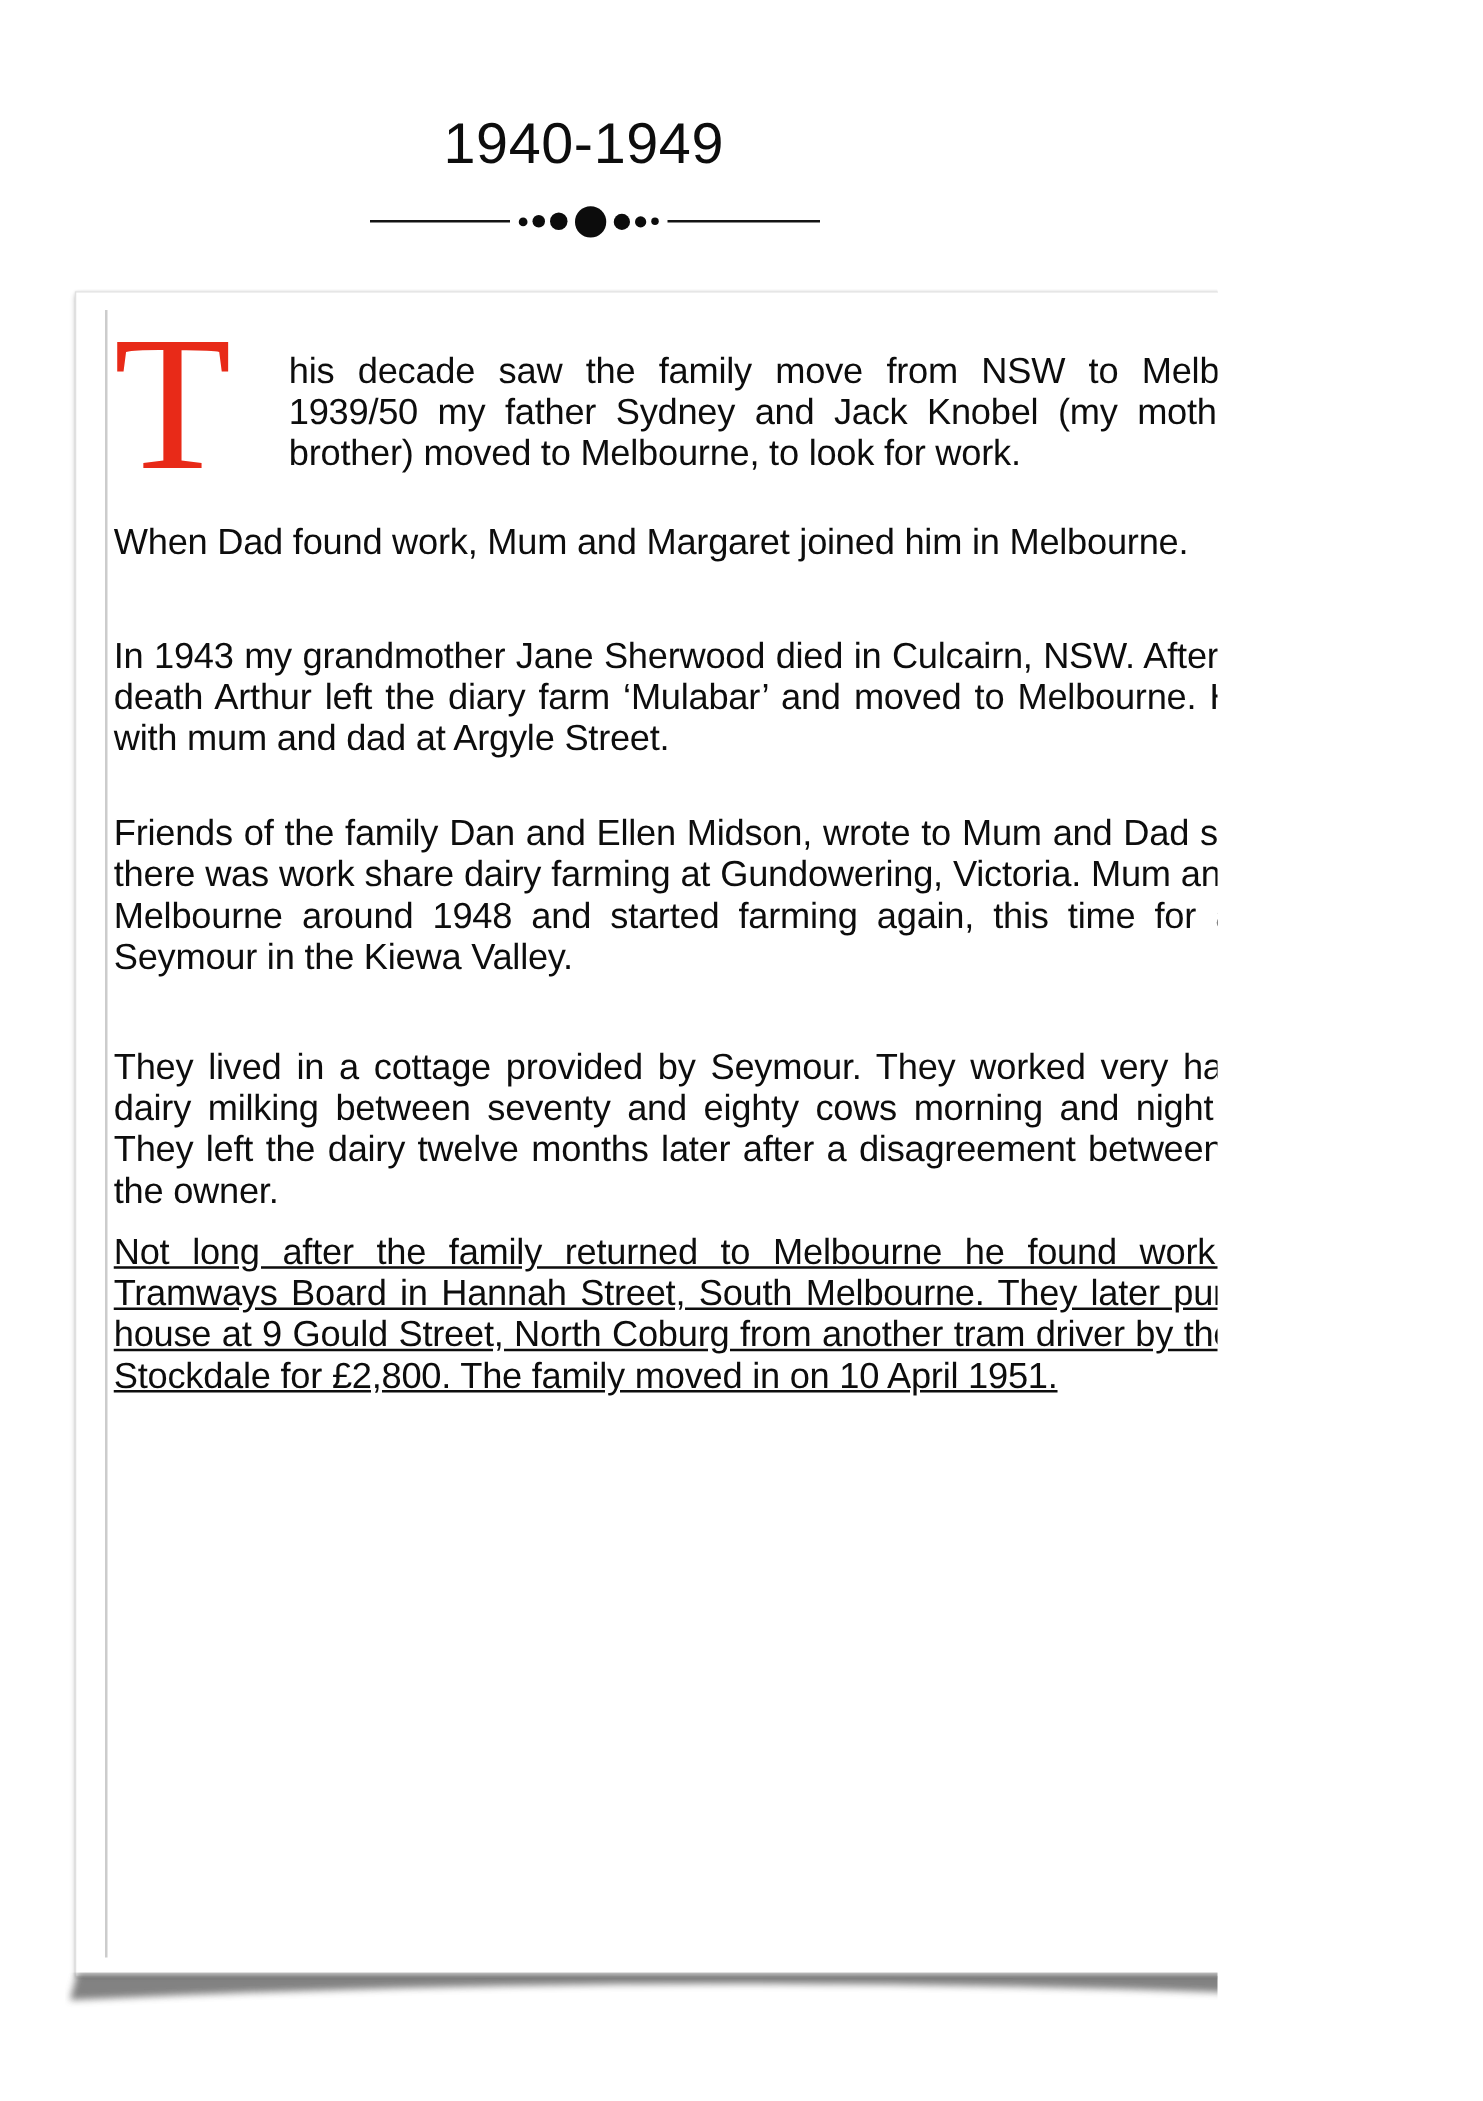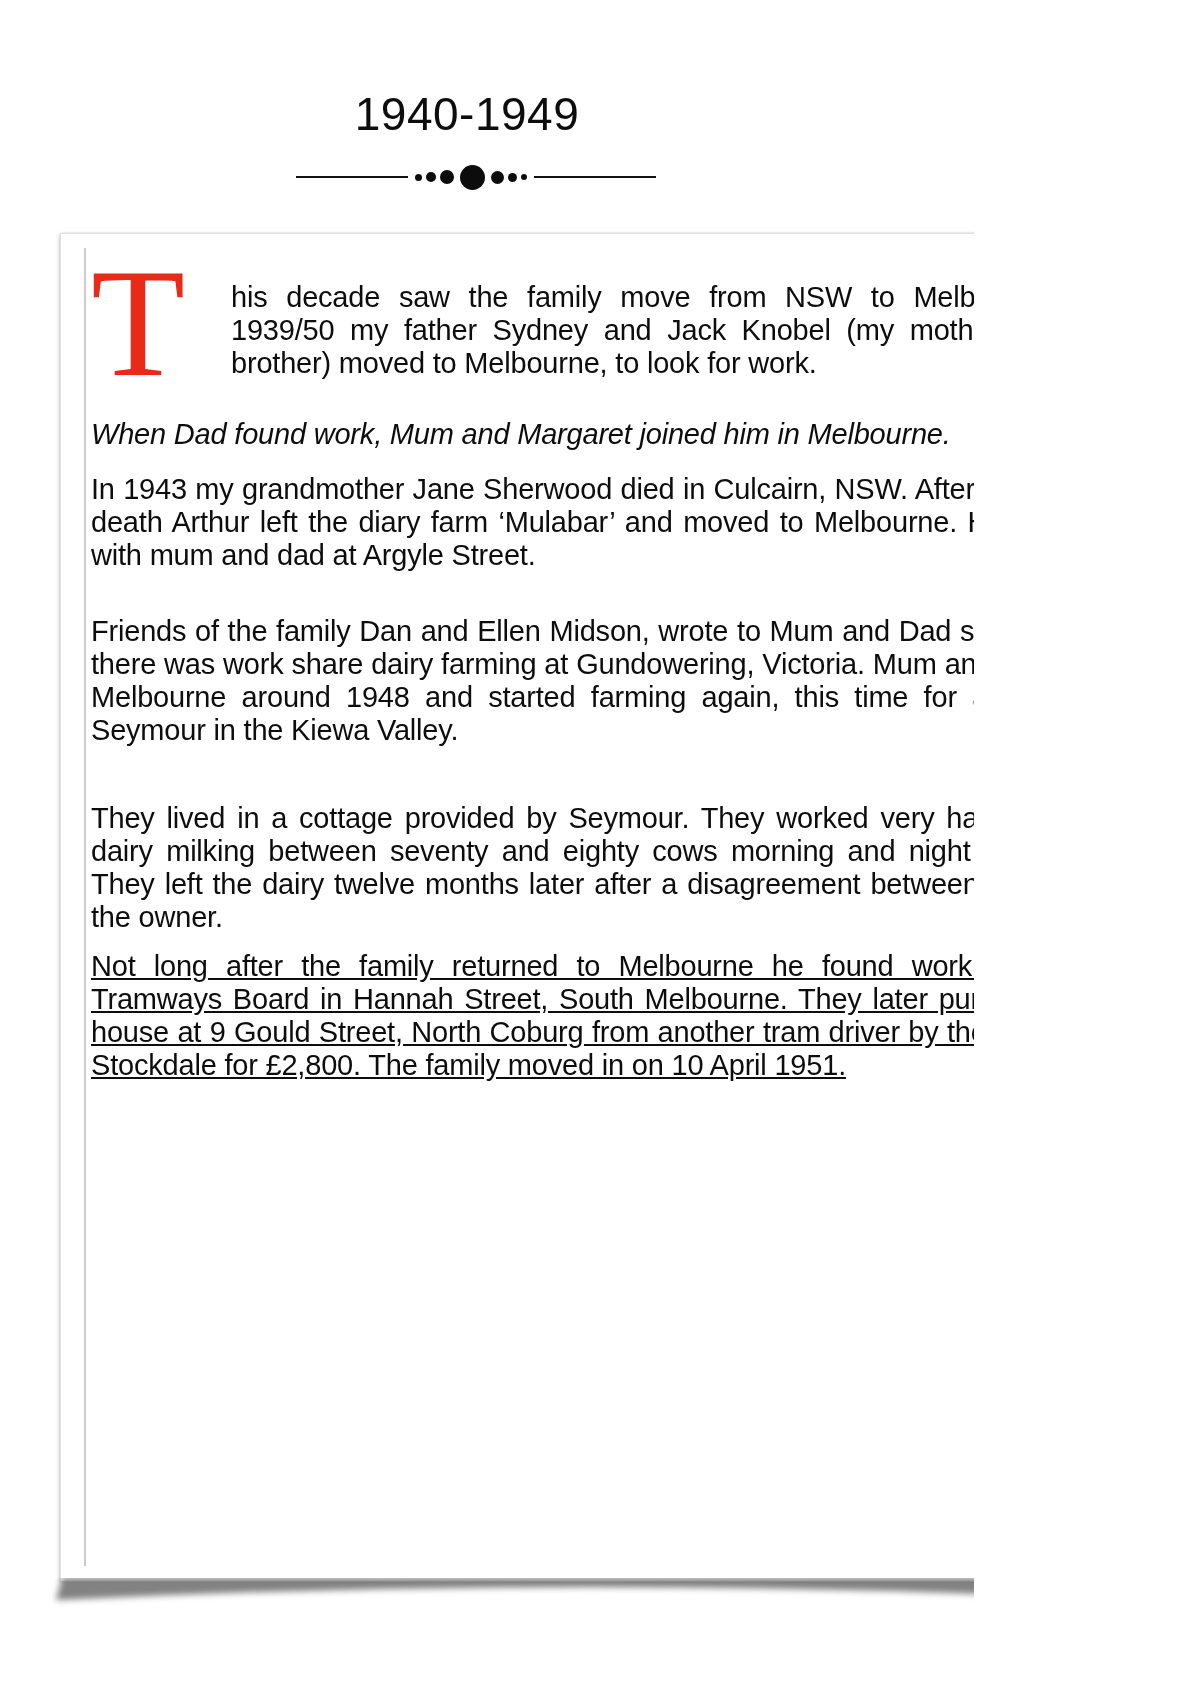--- a/index.html
+++ b/index.html
@@ -92,21 +92,21 @@
     padding: 47px 22px 0 30px;
     color: #0d0d0d;
     font-size: 29px;
     line-height: 33px;
     letter-spacing: -0.2px;
     text-align: justify;
   }
   .article p { margin: 0; }
   .para.p1 { margin-bottom: 38px; }
   .para.p2 { margin-bottom: 33px; }
-  .para.p3 { margin-bottom: 22px; font-style: italic; }
+  .para.p3 { margin-bottom: 58px; }
   .para.p4 { margin-bottom: 77px; }
   .para.p5 { margin-bottom: 43px; }
   .para.p6 { margin-bottom: 55px; }
   .para.p7 { margin-bottom: 16px; }
   .para.p8 { margin-bottom: 53px; text-indent: 55px; }
   .para.p9 { margin-bottom: 0; text-decoration: underline; }
 
   .dropcap {
     float: left;
     width: 128px;

